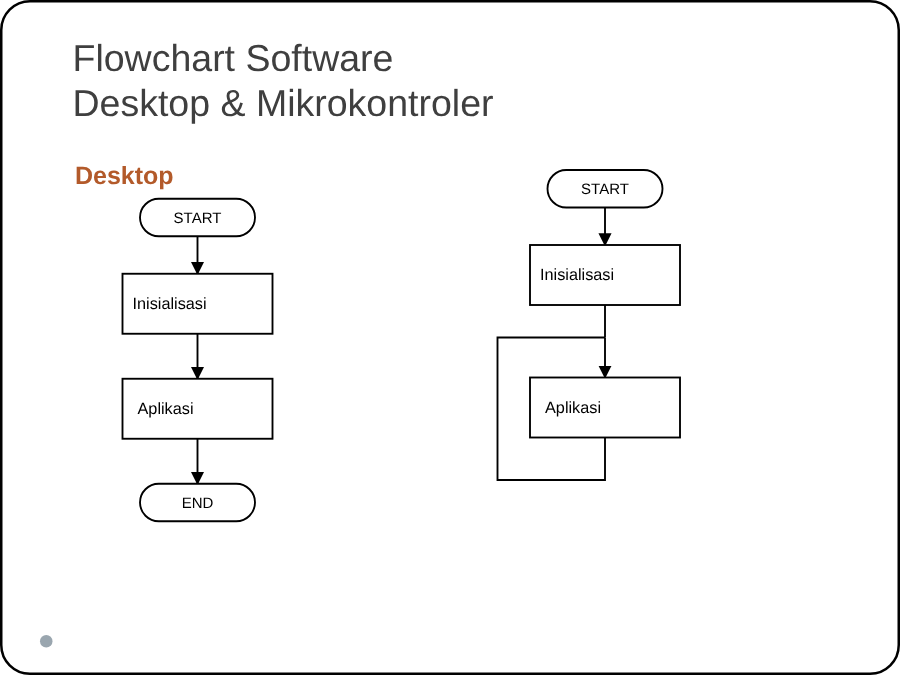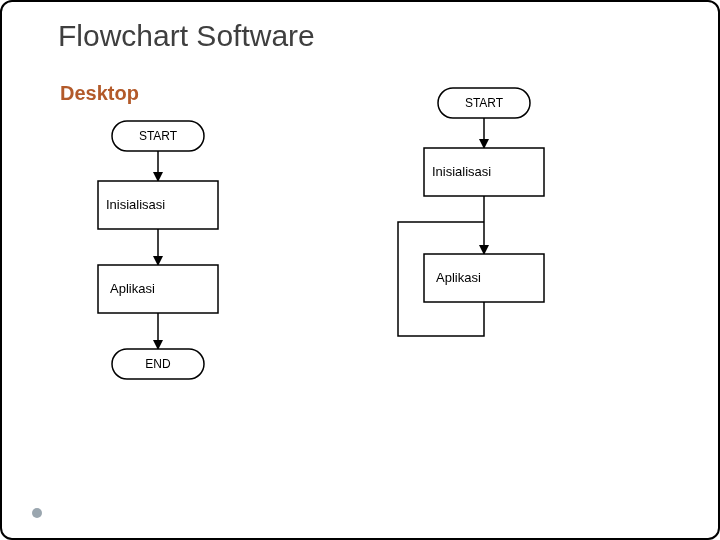--- a/index.html
+++ b/index.html
@@ -10,43 +10,43 @@
     background: #fff;
     font-family: Arial, Helvetica, sans-serif;
     color: #3a3a3a;
   }
   .slide {
     position: relative;
     box-sizing: border-box;
     width: 720px;
     height: 540px;
     border: 2px solid #000;
-    border-radius: 12px;
-    padding: 16px 48px 24px 56px;
+    border-radius: 24px;
+    padding: 28px 48px 24px 56px;
     overflow: hidden;
   }
   .title {
     font-size: 30px;
     line-height: 1.2;
     font-weight: 400;
     color: #3f3f3f;
     margin: 0 0 28px 0;
   }
   .cols {
     display: flex;
     gap: 0;
   }
   .col {
     flex: 1;
   }
   .col-heading {
     font-size: 20px;
     font-weight: 700;
     color: #b35a2a;
-    margin: 0 0 10px 2px;
+    margin: 0 0 0 2px;
   }
   .chart {
     display: block;
   }
   .corner-dot {
     position: absolute;
     left: 30px;
     bottom: 20px;
     width: 10px;
     height: 10px;
@@ -65,20 +65,21 @@
     fill: #000;
   }
 </style>
 </head>
 <body>
 
 <div class="slide">
 
   <h1 class="title">
     <span>Flowchart Software</span><br>
+    <span>Desktop &amp; Mikrokontroler</span>
   </h1>
 
   <div class="cols">
 
     <div class="col">
       <div class="col-heading">Desktop</div>
 
       <svg class="chart" width="230" height="330" viewBox="0 0 230 330">
         <defs>
           <marker id="arrA" viewBox="0 0 10 10" refX="9" refY="5" markerWidth="7" markerHeight="7" orient="auto-start-reverse">

